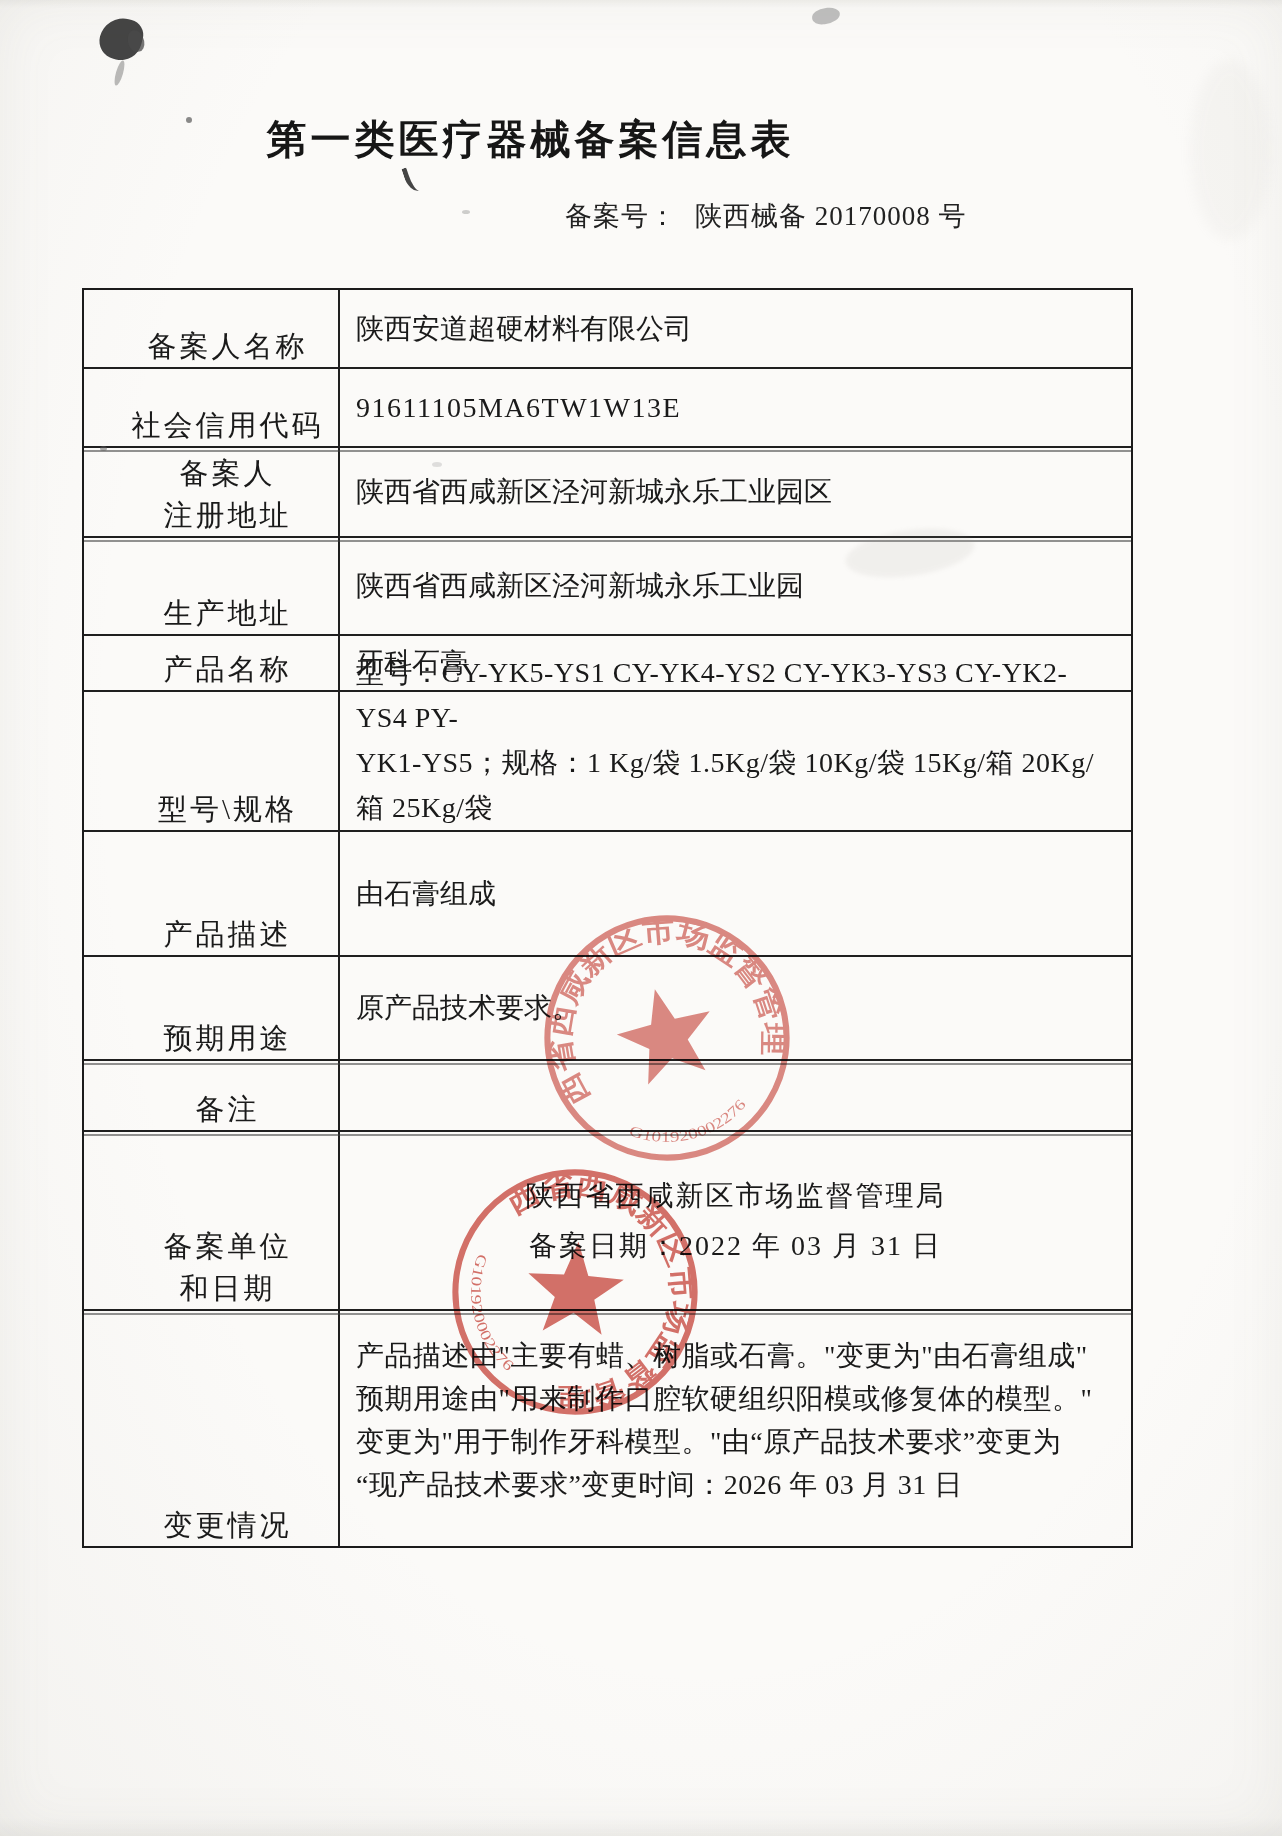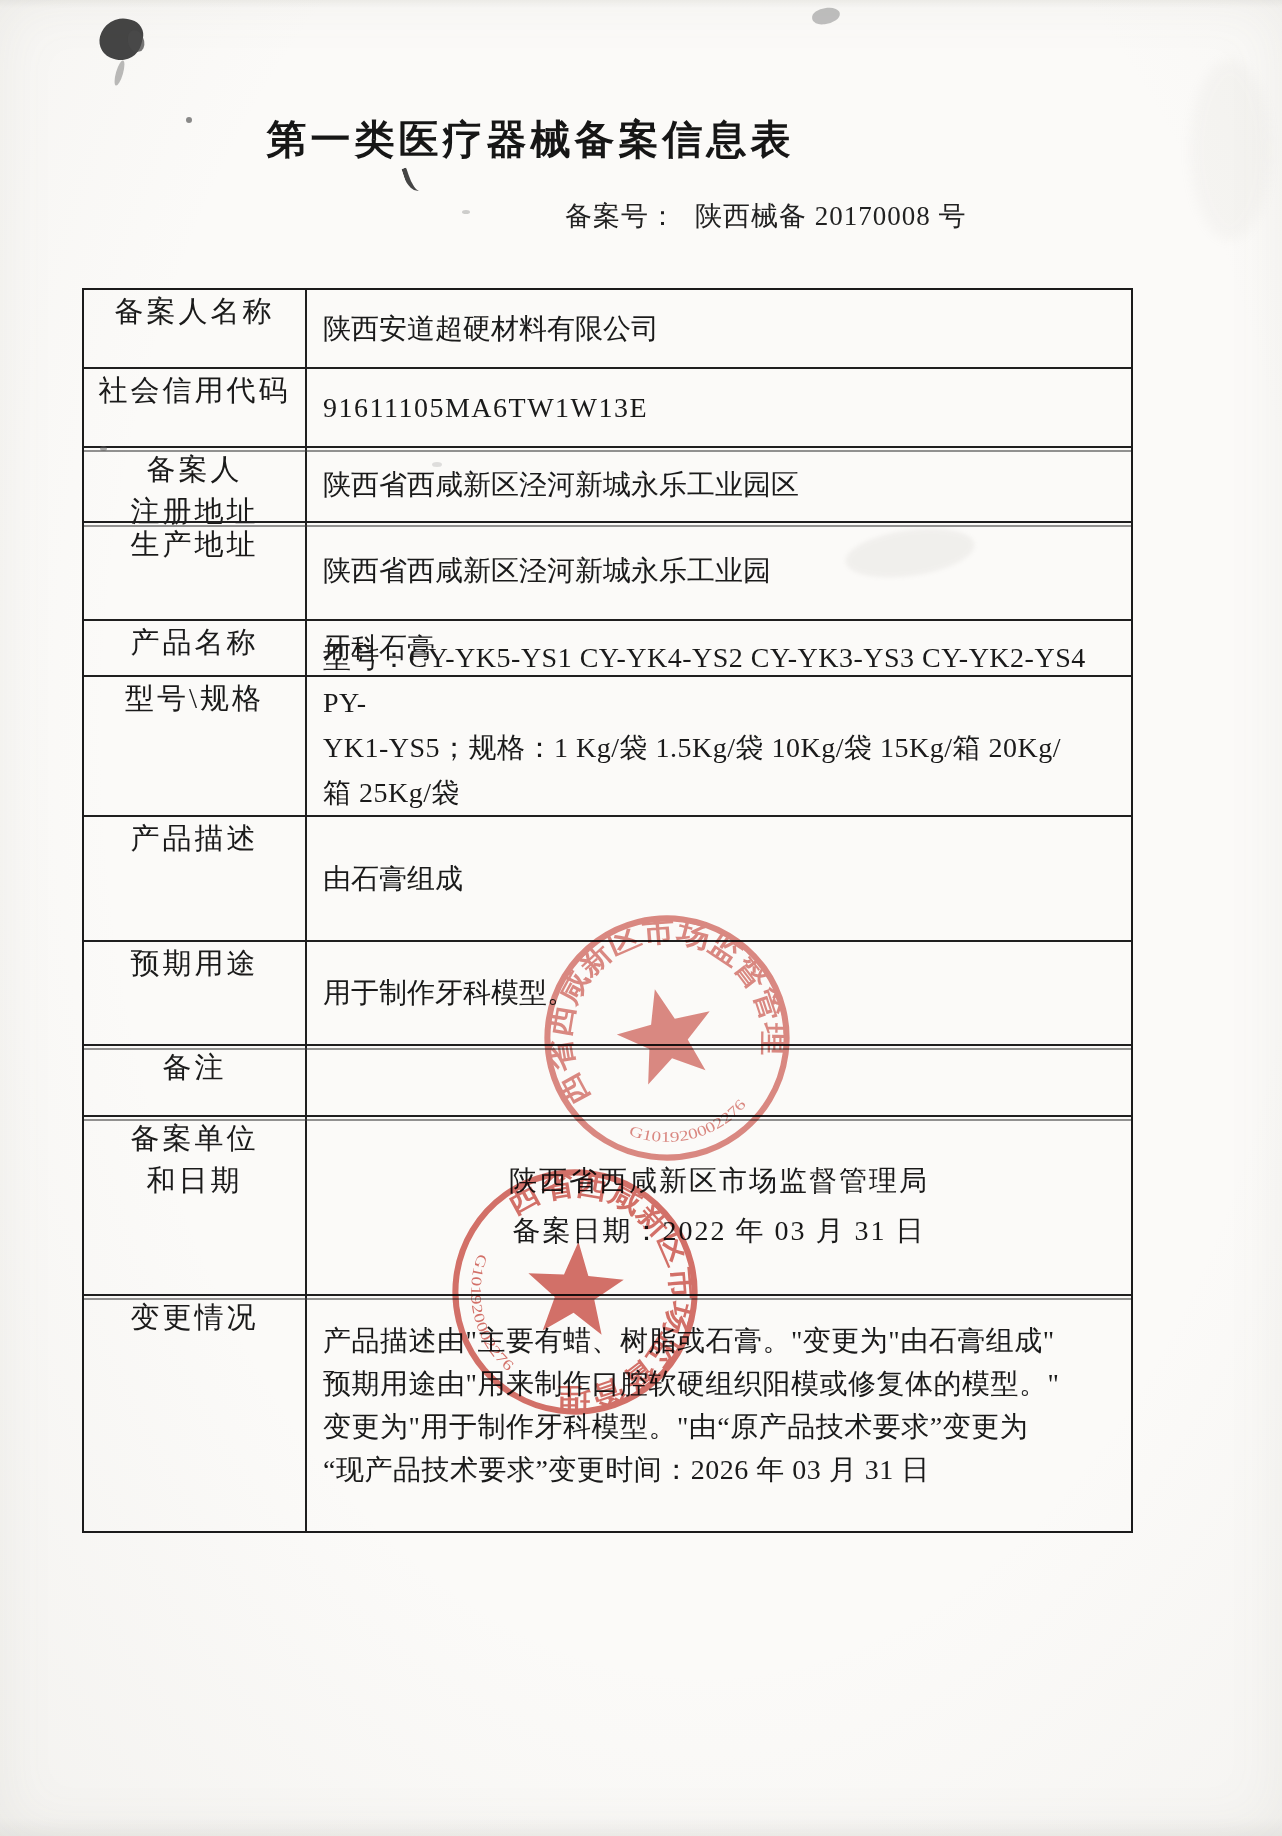--- a/index.html
+++ b/index.html
@@ -33,28 +33,28 @@
     background:transparent;
   }
   .tr{display:flex;box-sizing:border-box;position:relative;}
   .tr + .tr{border-top:2px solid #1f1f1f;}
   .tr.dbl::before{
     content:"";position:absolute;left:0;right:0;top:2px;height:2px;
     background:#3a3a3a;opacity:.55;pointer-events:none;
   }
   .lab{
     width:223px;flex:0 0 223px;border-right:2px solid #1f1f1f;box-sizing:border-box;
-    display:flex;flex-direction:column;justify-content:flex-start;align-items:center;
-    font-size:29px;letter-spacing:3px;line-height:42px;text-align:center;color:#1a1a1a;
+    display:flex;flex-direction:column;justify-content:flex-end;align-items:center;
+    font-size:29px;letter-spacing:3px;line-height:42px;text-align:center;color:#1a1a1a;margin-left:33px;
   }
   .val{
     flex:1;display:flex;flex-direction:column;justify-content:center;
     padding:0 16px;font-size:28px;color:#1a1a1a;box-sizing:border-box;border-radius:14px;
   }
-  .r1{height:77px}.r2{height:79px}.r3{height:75px}.r4{height:98px}
+  .r1{height:77px}.r2{height:79px}.r3{height:90px}.r4{height:98px}
   .r5{height:56px}.r6{height:140px}.r7{height:125px}.r8{height:104px}
   .r9{height:71px}.r10{height:179px}.r11{height:237px}
   .r6 .val{line-height:45px;letter-spacing:.5px;justify-content:flex-end;}
   .r10 .val{line-height:50px;text-align:center;letter-spacing:2px;}
   .r11 .val{line-height:43px;padding-bottom:18px;letter-spacing:.5px;}
   .mono-ish{letter-spacing:1.5px;}
   
   .stamp{position:absolute;mix-blend-mode:multiply;pointer-events:none;}
   .stamp-a{left:537px;top:908px;width:260px;height:260px;transform:rotate(-14deg);opacity:.58;}
   .stamp-b{left:445px;top:1162px;width:260px;height:260px;transform:rotate(76deg);opacity:.7;}
@@ -157,21 +157,21 @@
       <div class="val">
         <span>由石膏组成</span>
       </div>
     </div>
 
     <div class="tr r8">
       <div class="lab">
         <span>预期用途</span>
       </div>
       <div class="val">
-        <span>用于制作牙科模型。</span>
+        <span>原产品技术要求。</span>
       </div>
     </div>
 
     <div class="tr r9 dbl">
       <div class="lab">
         <span>备注</span>
       </div>
       <div class="val">
         <span></span>
       </div>

